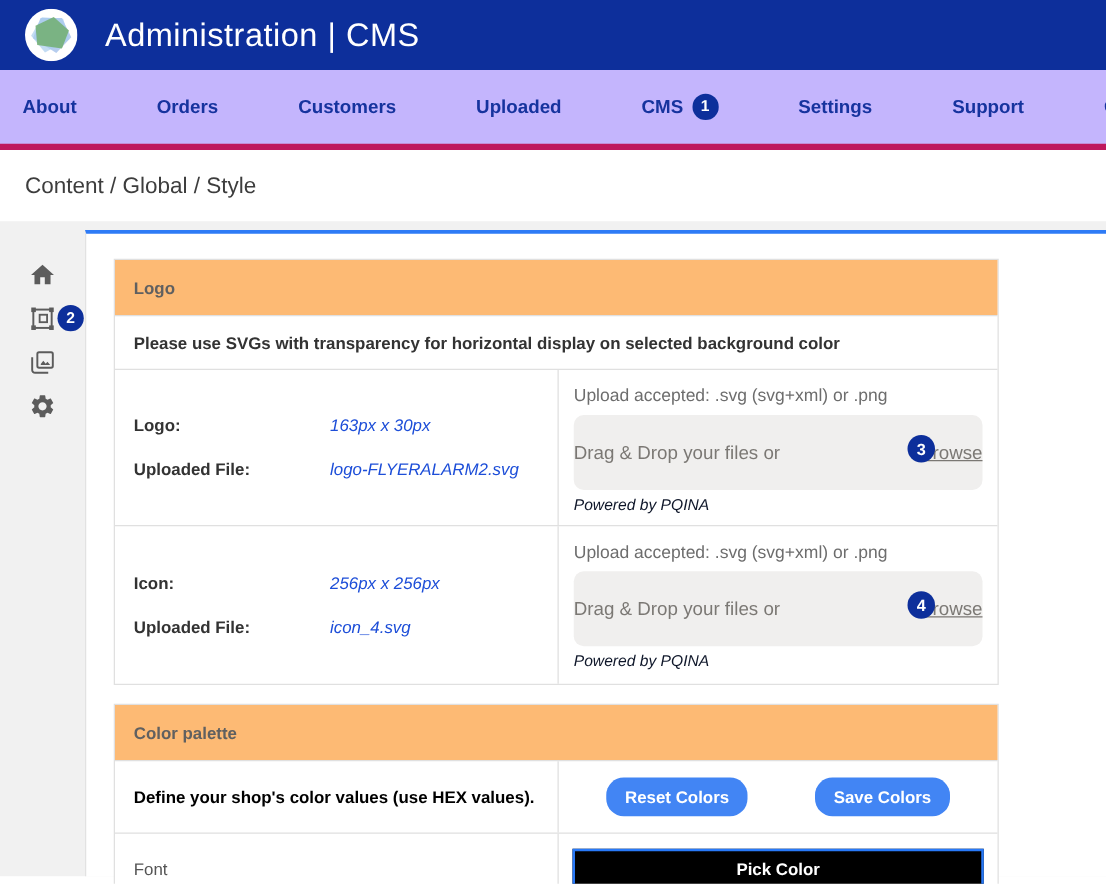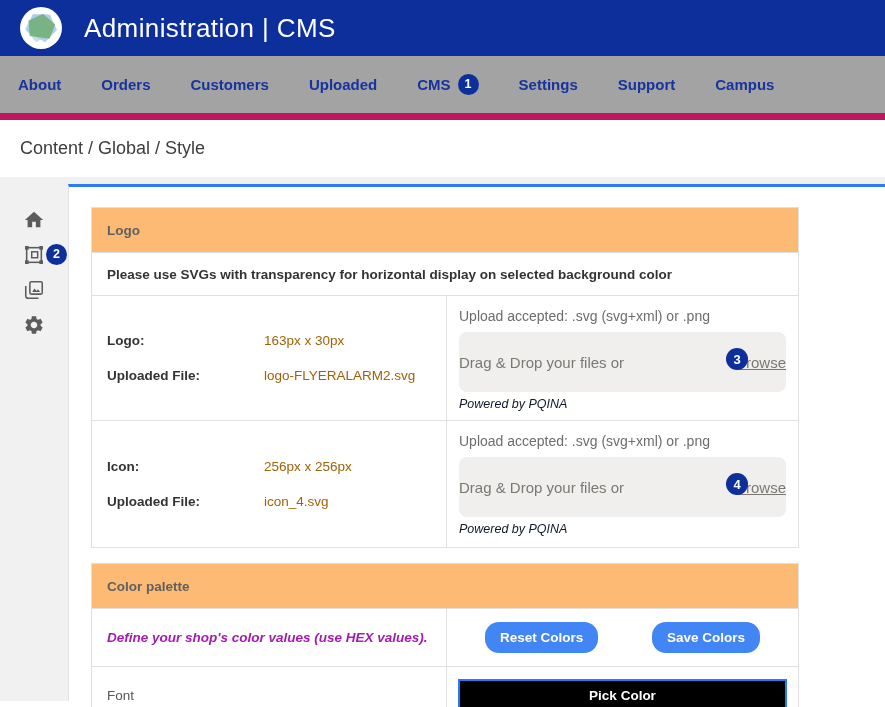--- a/index.html
+++ b/index.html
@@ -13,22 +13,22 @@
   
   .appbar {
     height:56px; background:#0d2f9b;
     display:flex; align-items:center; padding-left:20px;
   }
   .logo-circle { width:42px; height:42px; flex:0 0 auto; }
   .app-title { color:#ffffff; font-size:26px; font-weight:400; margin-left:22px; letter-spacing:0.4px; }
 
   
   .navbar {
-    height:64px; background:#a3a3a3; border-bottom:7px solid #be185d;
-    display:flex; align-items:center; padding-left:18px; gap:40px;
+    height:64px; background:#c4b5fd; border-bottom:5px solid #be185d;
+    display:flex; align-items:center; padding-left:18px; gap:64px;
   }
   .nav-item {
     color:#16339e; font-weight:bold; font-size:15px;
     display:flex; align-items:center; cursor:pointer; white-space:nowrap;
   }
   .badge {
     width:21px; height:21px; border-radius:50%;
     background:#0d2f9b; color:#fff; font-weight:bold; font-size:12.5px;
     display:flex; align-items:center; justify-content:center; line-height:1;
   }
@@ -71,37 +71,37 @@
     border-top:1px solid #e0e0e0;
   }
   .upload-row { display:grid; grid-template-columns:354px 1fr; border-top:1px solid #e0e0e0; }
   .row-logo { height:125px; }
   .row-icon { height:127px; }
   .upload-row .left {
     padding:0 15px; display:flex; flex-direction:column; justify-content:center; gap:20px;
   }
   .kv { display:grid; grid-template-columns:157px 1fr; font-size:13.5px; }
   .kv .k { font-weight:bold; color:#333333; }
-  .kv .v { color:#a16207; }
+  .kv .v { color:#1d4ed8;font-style:italic; }
   .upload-row .right { border-left:1px solid #e0e0e0; padding:12px 12px 4px; }
   .upload-hint { font-size:14px; color:#6d6d6d; }
   .dropzone {
     position:relative; margin-top:8px; height:60px;
     background:#f0efee; border-radius:8px;
     display:flex; align-items:center; justify-content:space-between;
     font-size:15px; color:#7b7874; cursor:pointer;
   }
   .browse { text-decoration:underline; margin-left:4px; cursor:pointer; }
   .dz-badge { position:absolute; top:16px; right:38px; width:22px; height:22px; font-size:13px; }
   .powered { font-size:12.5px; color:#0f172a; text-align:left; margin-top:5px;font-style:italic; }
 
   .color-tbl { margin-top:15px; }
   .split-row { display:grid; grid-template-columns:354px 1fr; height:58px; border-top:1px solid #e0e0e0; }
   .split-row .lcell { display:flex; align-items:center; padding-left:15px; font-size:13.5px; }
-  .bold-cell { font-weight:bold; color:#a21caf;font-style:italic; }
+  .bold-cell { font-weight:bold; color:#000000; }
   .plain-cell { color:#555555; }
   .split-row .rcell { border-left:1px solid #e0e0e0; }
   .btn-cell { display:flex; align-items:center; justify-content:space-between; padding:0 38px; }
   .btn-blue {
     background:#4285f4; color:#fff; font-weight:bold; font-size:13.5px;
     border:none; border-radius:14px; height:31px; padding:0 15px;
     font-family:"Liberation Sans", sans-serif; cursor:pointer;
   }
   .pick-cell { padding:12px 11px 0; }
   .btn-pick {

